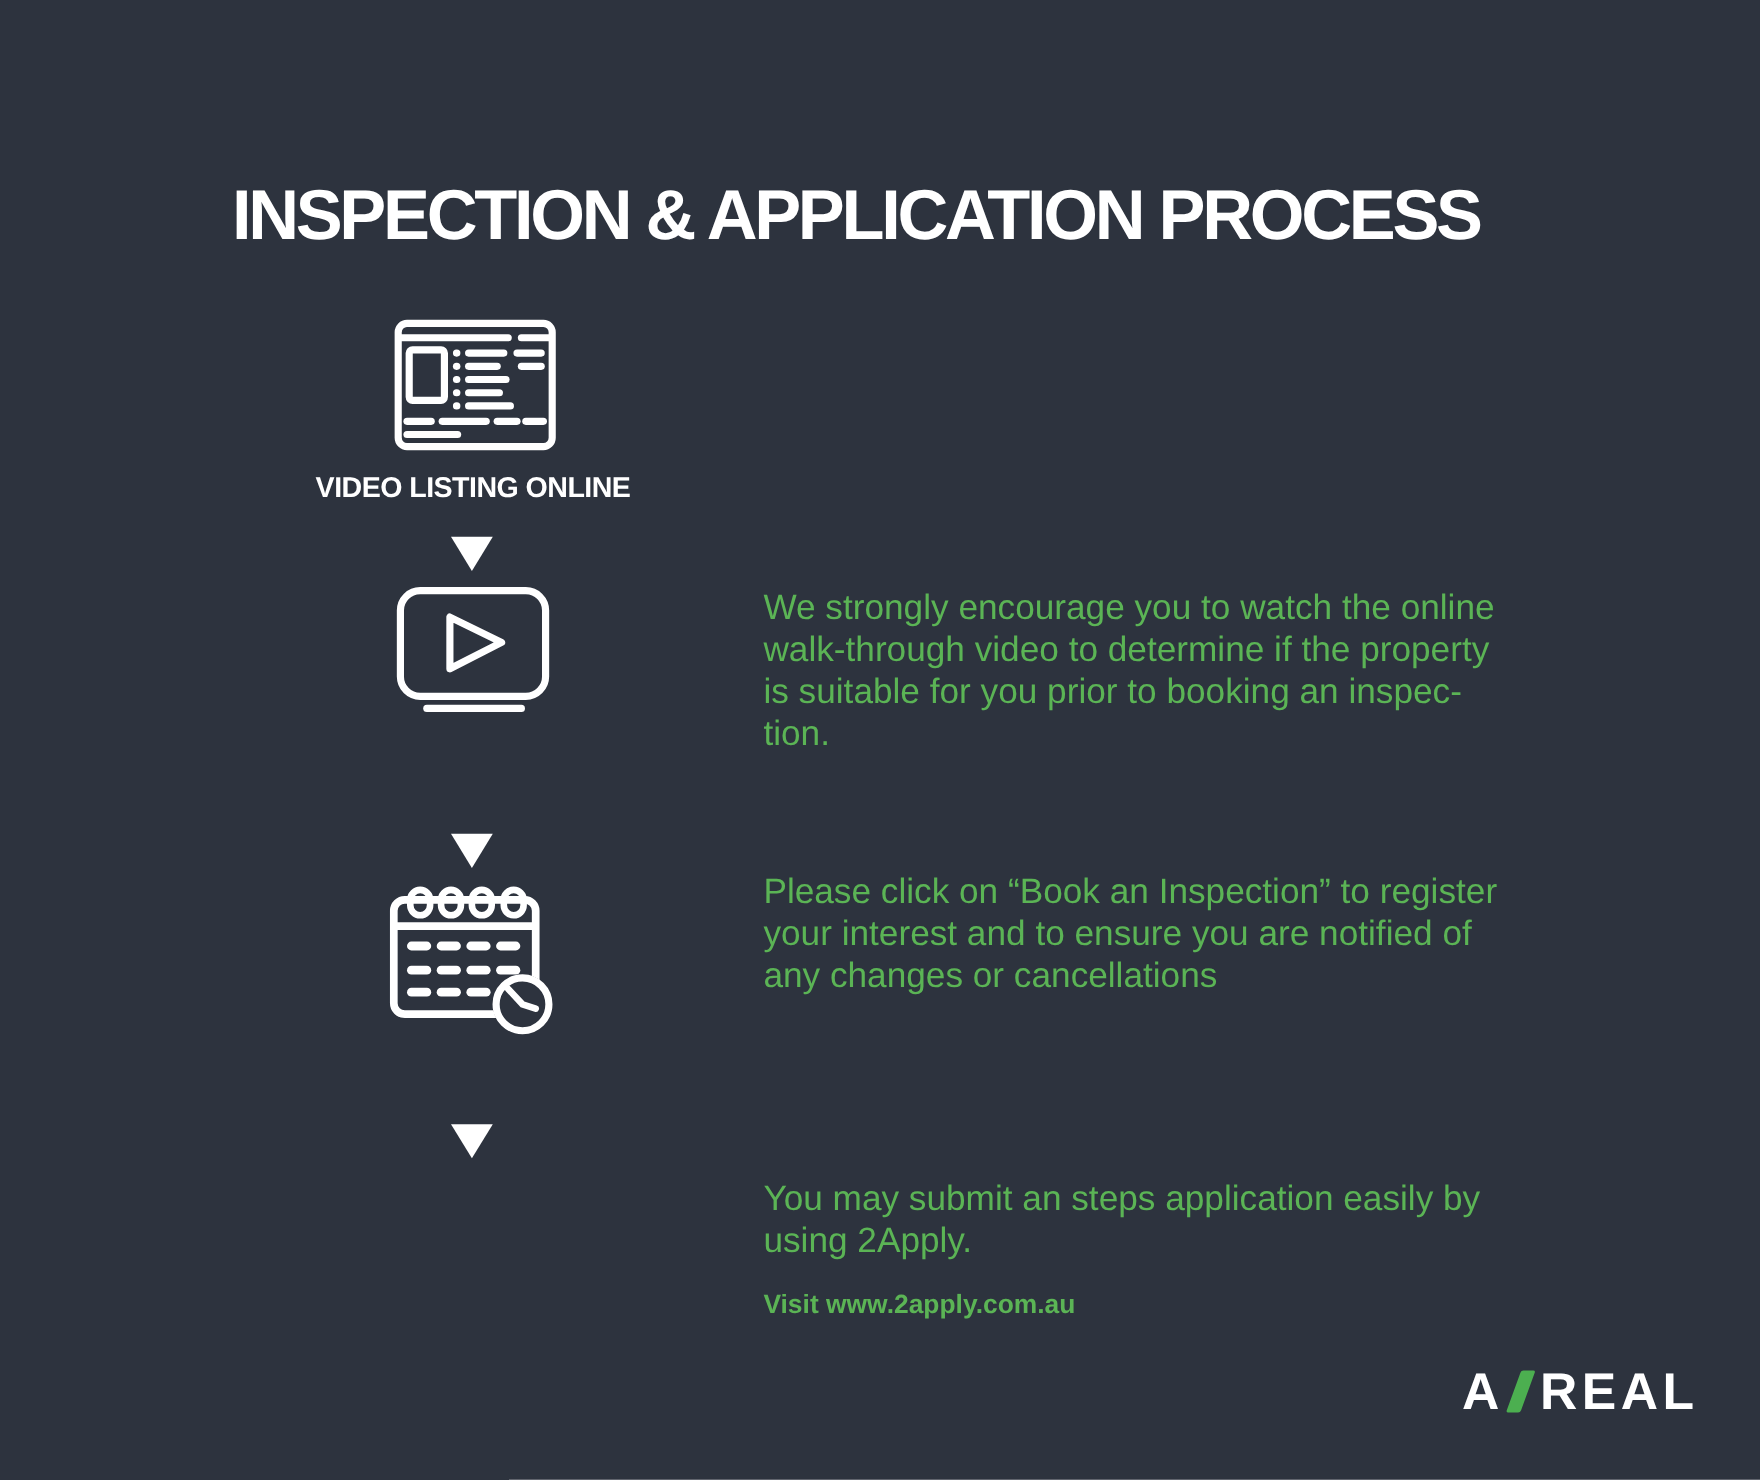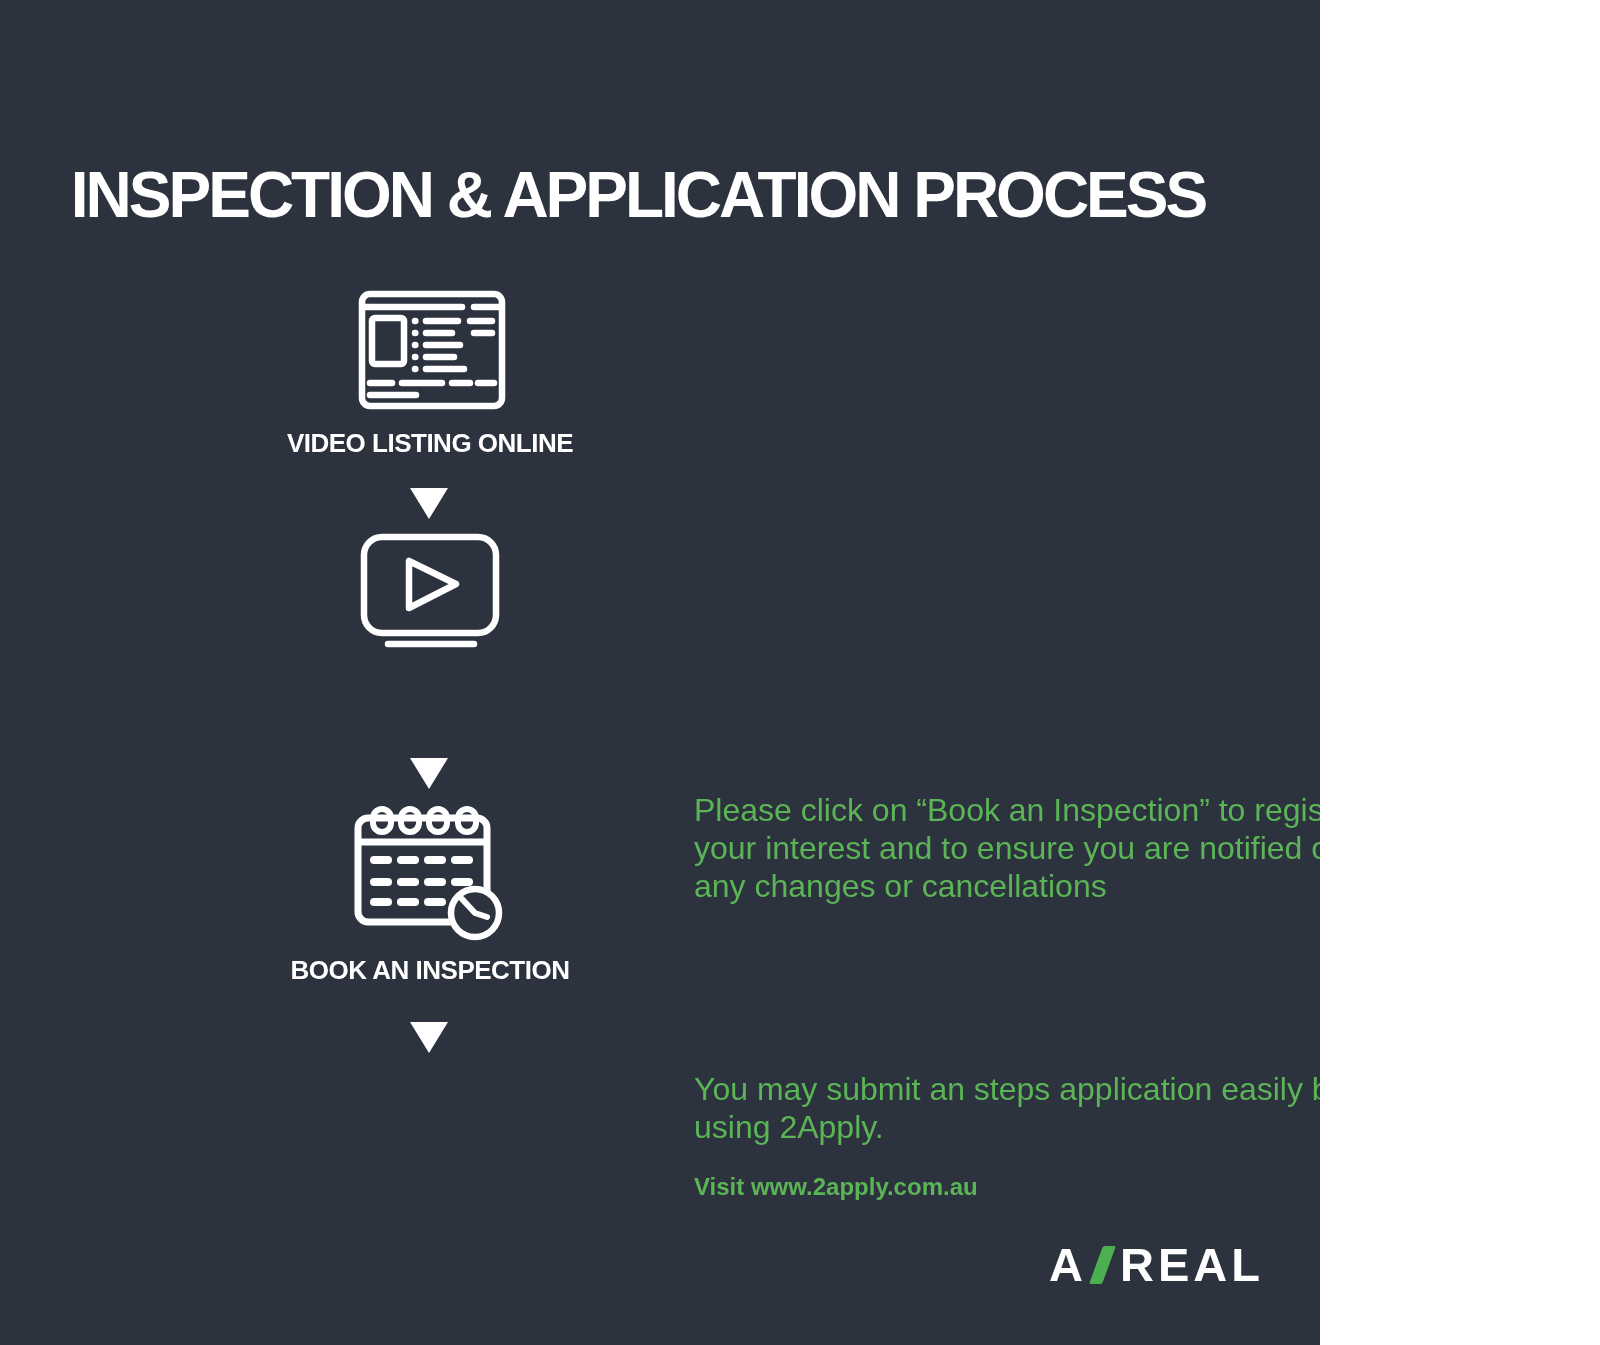--- a/index.html
+++ b/index.html
@@ -1,19 +1,19 @@
 <!DOCTYPE html>
 <html><head>
 <meta charset="utf-8">
 <style>
   html,body{margin:0;padding:0;}
   body{font-family:"Liberation Sans", sans-serif;}
   .canvas{
     position:relative;
-    width:1320px;height:1345px;
+    width:1600px;height:1345px;
     background:#2d333e;
     overflow:hidden;
   }
   .title{
     position:absolute;
     left:0;right:0;top:118px;
     text-align:center;
     color:#ffffff;
     font-size:64px;
     line-height:68px;
@@ -122,20 +122,24 @@
 
   <div class="step-icon" style="left:360px;top:533px;">
     <svg width="140" height="116" viewBox="0 0 140 116">
       <g class="st" stroke-width="6.5" stroke-linejoin="round">
         <rect x="4" y="4" width="132" height="96" rx="18"></rect>
         <path d="M 49 28 L 49 75 L 96 51 Z"></path>
         <line x1="28" y1="111" x2="114" y2="111"></line>
       </g>
     </svg>
   </div>
+  <div class="desc" style="top:533px;">We strongly encourage you to watch the online
+walk-through video to determine if the property
+is suitable for you prior to booking an inspec-
+tion.</div>
 
   <div class="arrow-down" style="top:758px;"></div>
 
   <div class="step-icon" style="left:350px;top:785px;">
     <svg width="156" height="160" viewBox="0 0 156 160">
       <g class="st" stroke-width="7">
         <rect x="8" y="33" width="129" height="104" rx="10"></rect>
         <line x1="10" y1="57" x2="135" y2="57"></line>
       </g>
       <g class="st" stroke-width="6">
@@ -155,21 +159,20 @@
           <line x1="105" y1="97" x2="119" y2="97"></line>
         <line x1="24" y1="117" x2="38" y2="117"></line>
           <line x1="51" y1="117" x2="65" y2="117"></line>
           <line x1="78" y1="117" x2="92" y2="117"></line>
       </g>
       <circle cx="125" cy="128" r="27" class="bgfill" stroke="#2d333e" stroke-width="10"></circle>
       <circle cx="125" cy="128" r="24" class="st" stroke-width="6.5"></circle>
       <path d="M 112 114 L 125 128 L 137 132" class="st" stroke-width="6" fill="none"></path>
     </svg>
   </div>
-  <div class="step-label" style="top:956px;">BOOK AN INSPECTION</div>
   <div class="desc" style="top:791px;">Please click on “Book an Inspection” to register
 your interest and to ensure you are notified of
 any changes or cancellations</div>
 
   <div class="arrow-down" style="top:1022px;"></div>
 
   <div class="desc" style="top:1070px;">You may submit an steps application easily by
 using 2Apply.</div>
 
   <div class="visit-note">Visit www.2apply.com.au</div>

